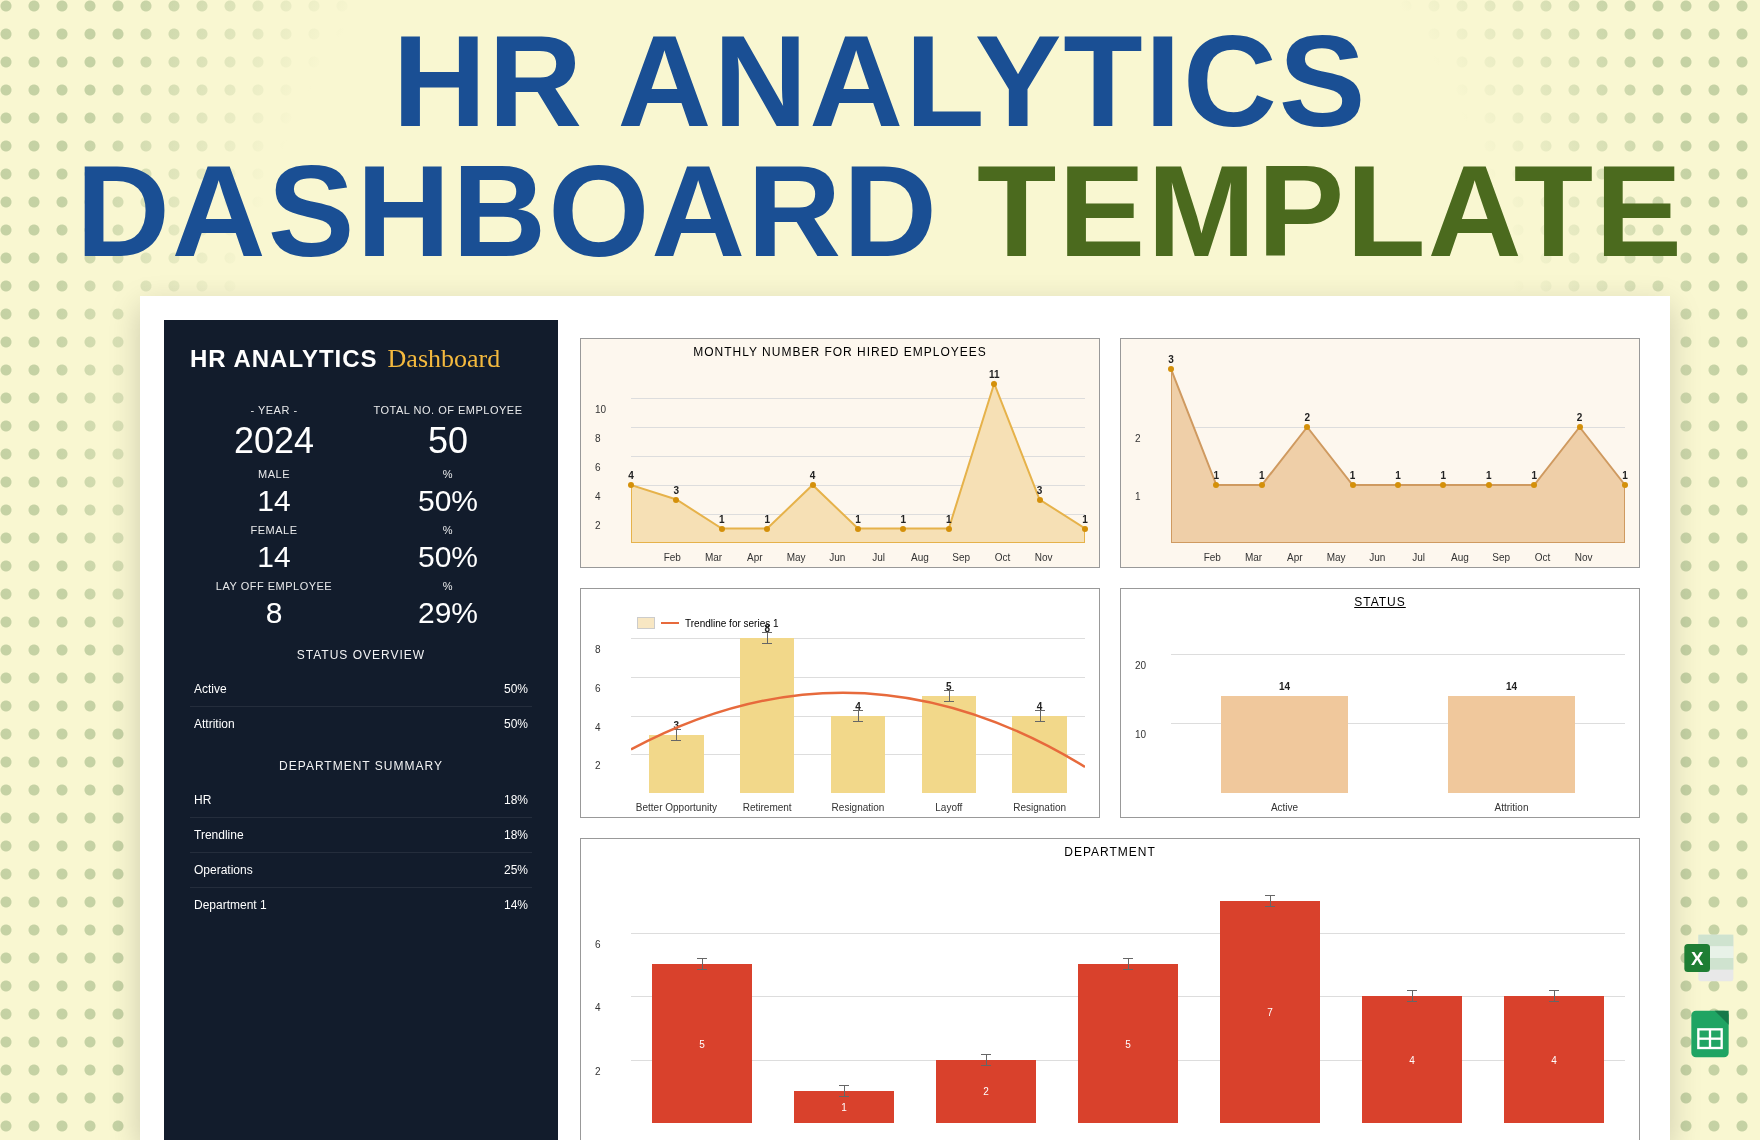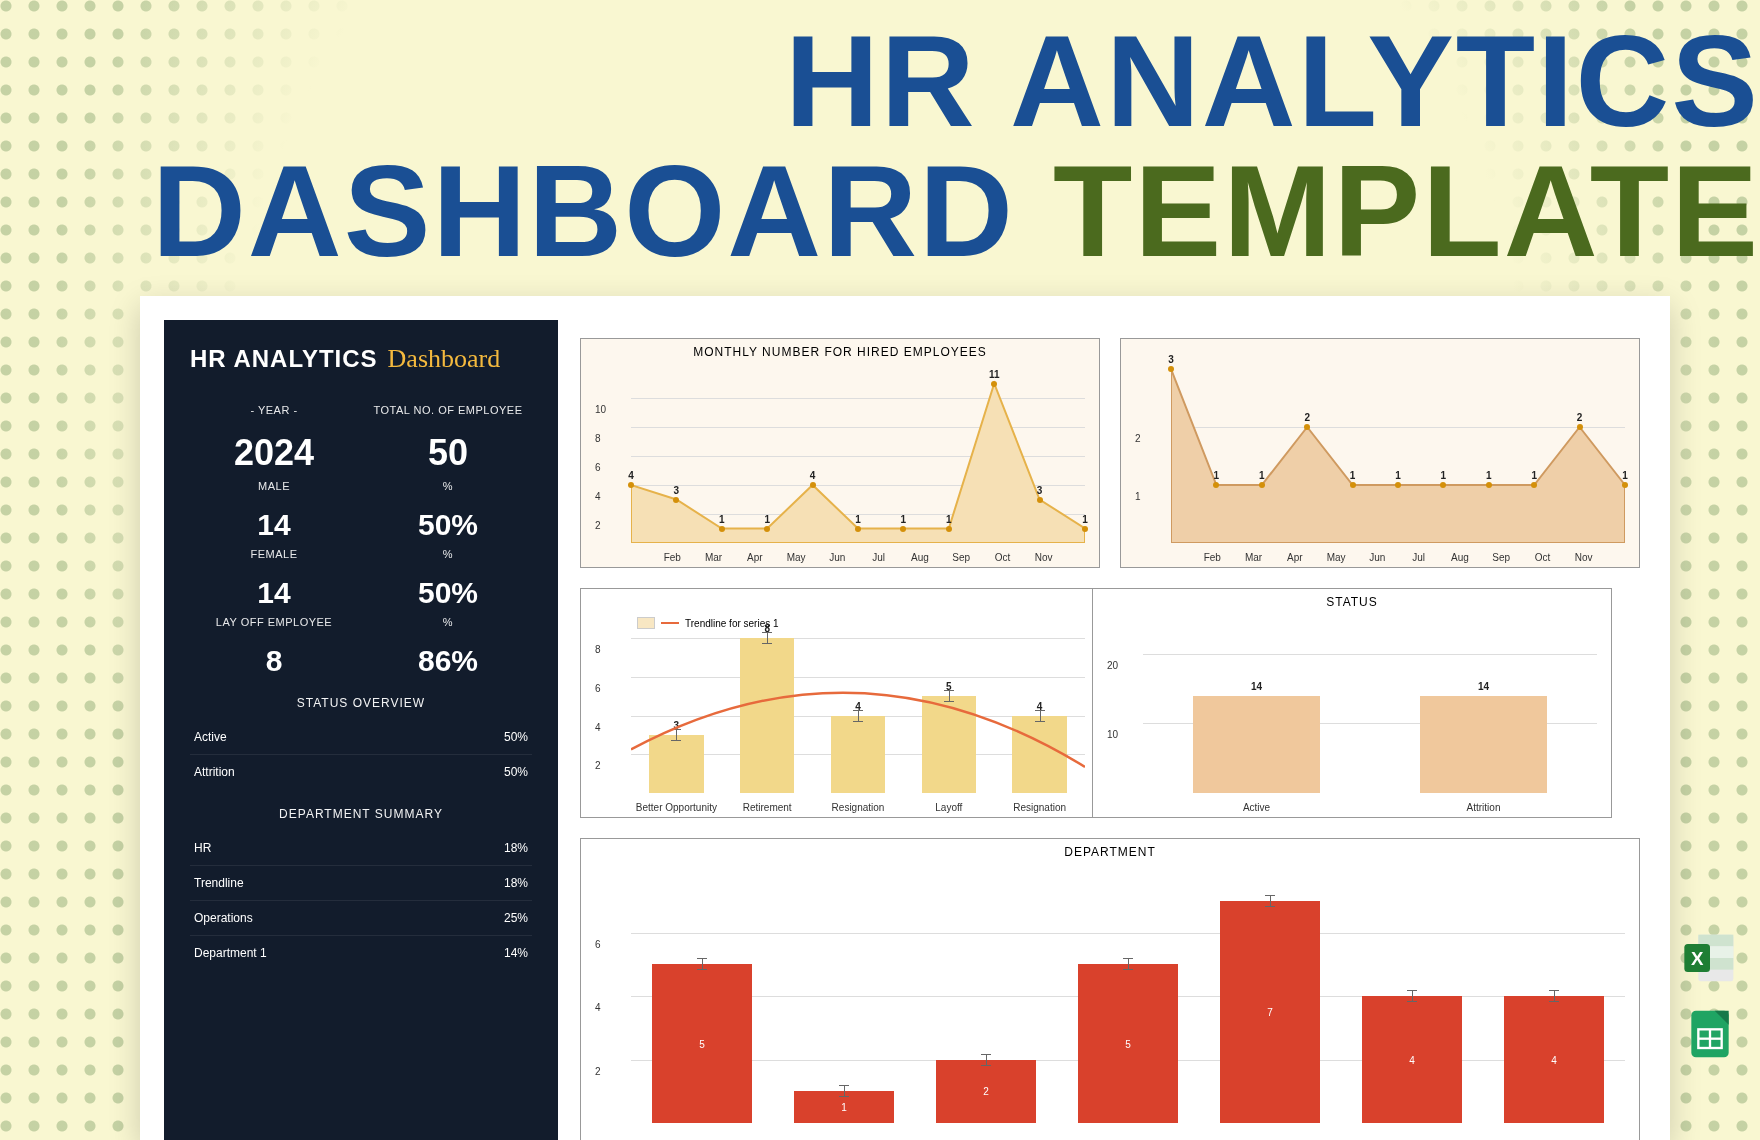--- a/index.html
+++ b/index.html
@@ -8,21 +8,21 @@
     width: 1760px; height: 1140px; position: relative;
     background: #f9f7d1;
     background-image:
       radial-gradient(circle at 6px 6px, rgba(100,140,80,0.35) 5px, transparent 6px);
     background-size: 28px 28px;
   }
   .page::before {
     content:""; position:absolute; inset:0;
     background: radial-gradient(circle at 50% 380px, rgba(249,247,209,1) 0, rgba(249,247,209,1) 55%, rgba(249,247,209,0.0) 72%);
   }
-  .hero { position: relative; text-align: right; padding-top: 16px; }
+  .hero { position: relative; text-align: center; padding-top: 16px; }
   .hero h1 {
     font-family: Impact, 'Arial Black', sans-serif;
     font-size: 130px; letter-spacing: 2px; line-height: 1;
   }
   .t-blue { color: #1a4f94; }
   .t-olive { color: #4b6a1e; }
   .subtitle {
     margin: 16px auto 0; max-width: 1050px;
     color: #333; font-size: 25px; line-height: 1.5; letter-spacing: 4px;
   }
@@ -44,21 +44,21 @@
   .side-title { display:flex; align-items:baseline; gap:10px; }
   .side-title .a { font-size: 24px; font-weight: 800; letter-spacing: 1px; }
   .side-title .b { font-family: 'Brush Script MT', cursive; color:#f4b93e; font-size: 26px; }
 
   .stat-grid {
     display:grid; grid-template-columns: 1fr 1fr; gap: 6px 6px;
     margin-top: 30px;
   }
   .stat { text-align:center; }
   .stat .lbl { font-size: 11px; opacity: 0.9; letter-spacing: 0.5px; }
-  .stat .val { font-size: 36px; font-weight: 700; margin-top: 16px; }
+  .stat .val { font-size: 36px; font-weight: 400; margin-top: 4px; }
   .stat.small .val { font-size: 30px; }
 
   .sec-title { text-align:center; font-size: 12px; letter-spacing:1px; margin: 18px 0 10px; opacity:0.95; }
   .kv-list { font-size: 12px; }
   .kv-row { display:flex; justify-content:space-between; padding: 10px 4px; border-top: 1px solid rgba(255,255,255,0.08); }
   .kv-row:first-child { border-top:none; }
 
   .charts {
     position:absolute; left: 440px; top: 24px; right: 24px; bottom: 0;
   }
@@ -135,21 +135,21 @@
         <div class="stat small">
           <div class="lbl">%</div>
           <div class="val">50%</div>
         </div>
         <div class="stat small">
           <div class="lbl">LAY OFF EMPLOYEE</div>
           <div class="val">8</div>
         </div>
         <div class="stat small">
           <div class="lbl">%</div>
-          <div class="val">86%</div>
+          <div class="val">29%</div>
         </div>
       </div>
 
       <div class="sec-title">STATUS OVERVIEW</div>
       <div class="kv-list">
         <div class="kv-row">
             <span>Active</span>
             <span>50%</span>
           </div>
         <div class="kv-row">
@@ -317,21 +317,21 @@
             <span>Trendline for series 1</span>
           </div>
           <div class="axis-x">
             <div class="xcat" style="left: 45.4px;">Better Opportunity</div>
             <div class="xcat" style="left: 136.2px;">Retirement</div>
             <div class="xcat" style="left: 227px;">Resignation</div>
             <div class="xcat" style="left: 317.8px;">Layoff</div>
             <div class="xcat" style="left: 408.6px;">Resignation</div>
           </div>
         </div>
-      <div id="status" class="chart-box" style="left:512px; top:268px; width:520px; height:230px;">
+      <div id="status" class="chart-box" style="left:540px; top:268px; width:520px; height:230px;text-decoration:underline;">
           <div class="chart-title">STATUS</div>
           <div class="chart-inner" style="width: 454px; height: 174px;">
             <div class="gridline" style="top: 104.4px;"></div>
             <div class="ytick" style="top: 104.4px; left: -36px;">10</div>
             <div class="gridline" style="top: 34.8px;"></div>
             <div class="ytick" style="top: 34.8px; left: -36px;">20</div>
             <div class="bar peach" style="left: 49.94px; width: 127.12px; height: 97.44px; background: rgb(240, 200, 156);"></div>
             <div class="val-label" style="left: 113.5px; top: 72.56px;">14</div>
             <div class="bar peach" style="left: 276.94px; width: 127.12px; height: 97.44px; background: rgb(240, 200, 156);"></div>
             <div class="val-label" style="left: 340.5px; top: 72.56px;">14</div>

